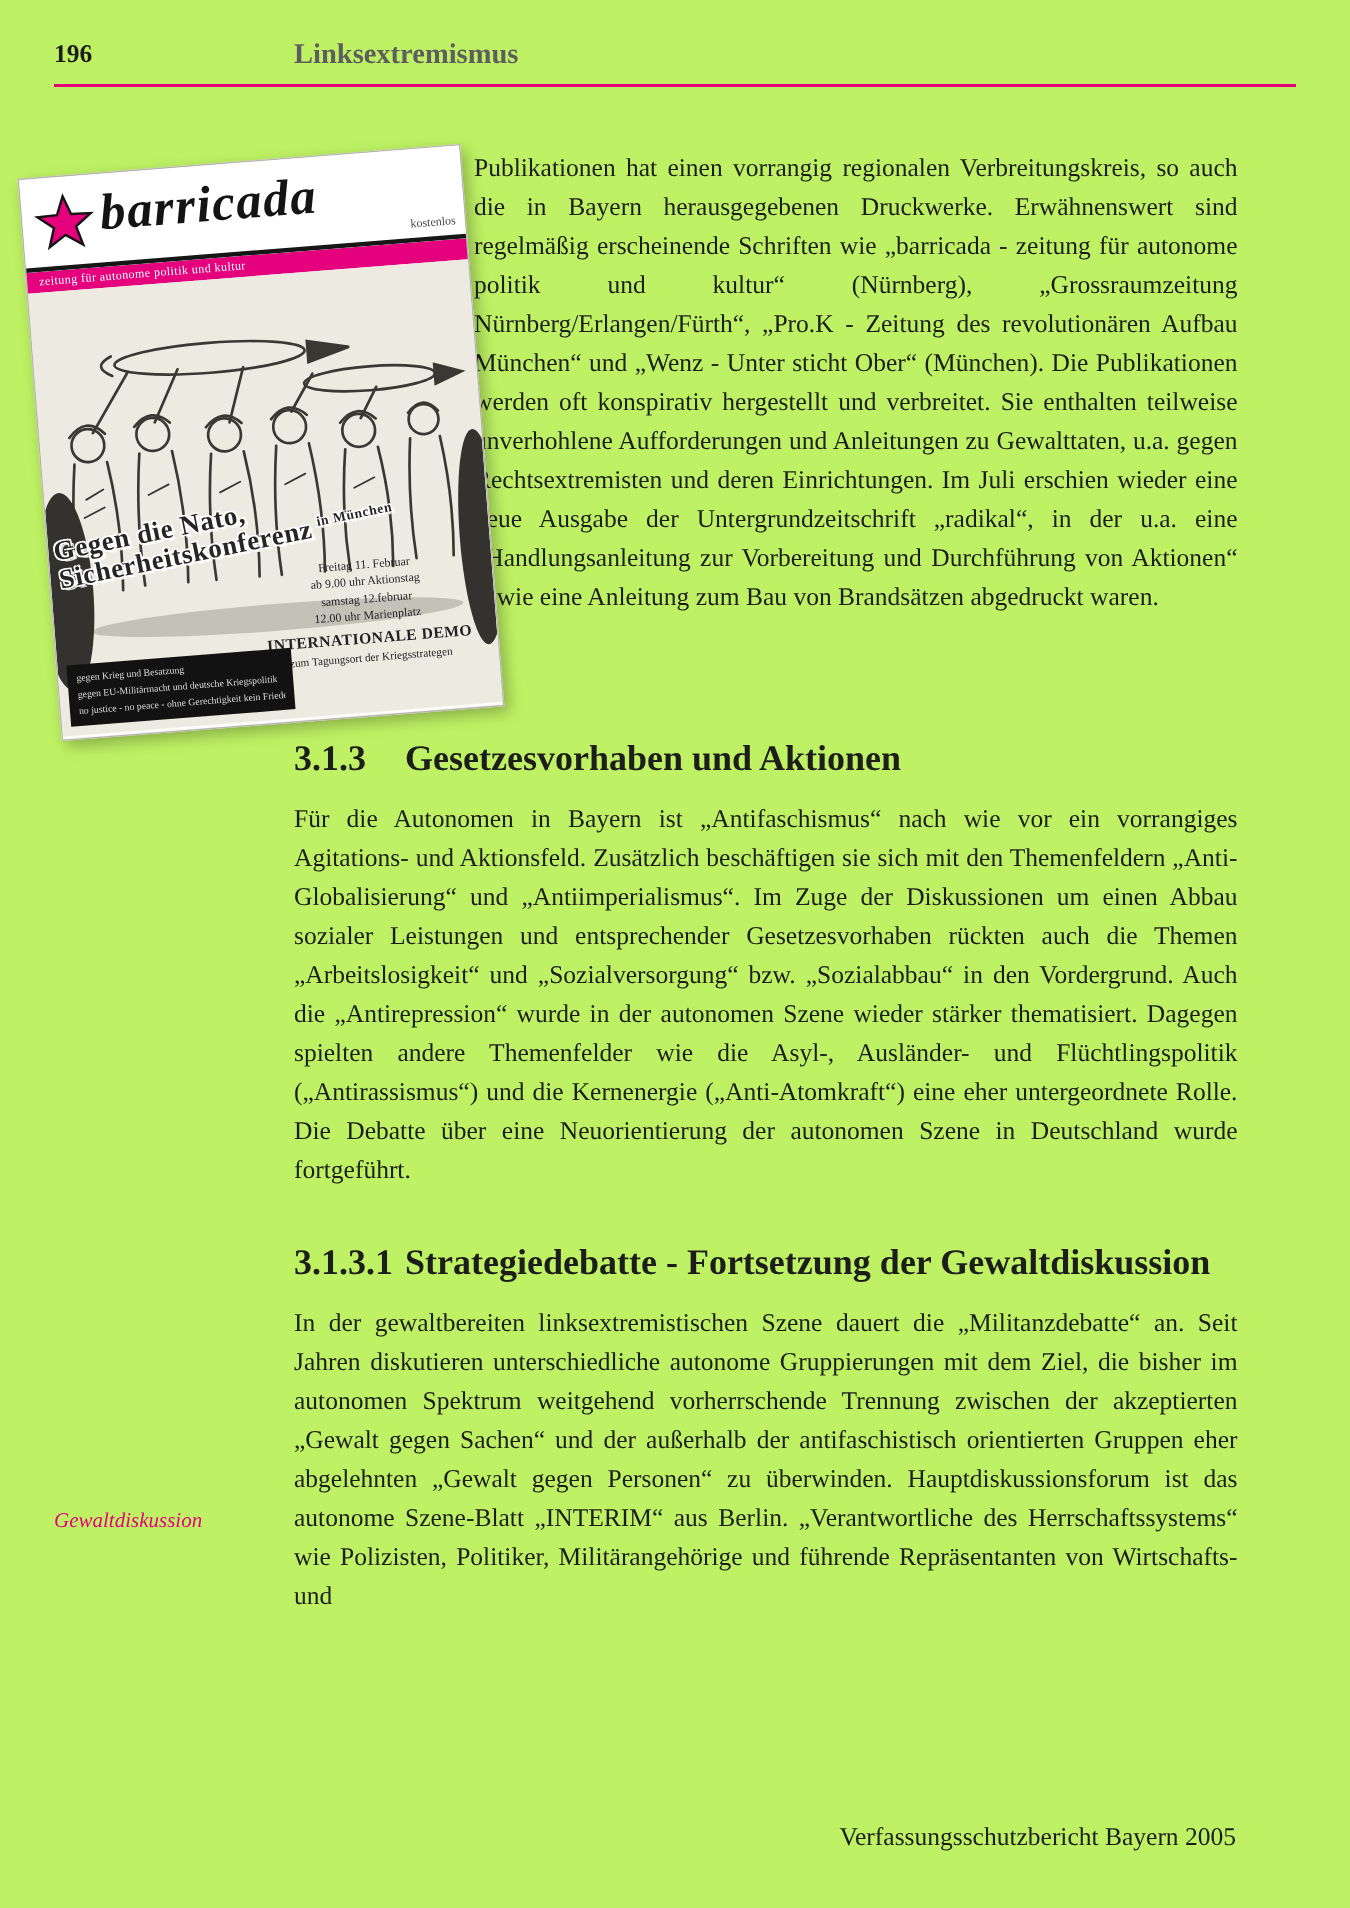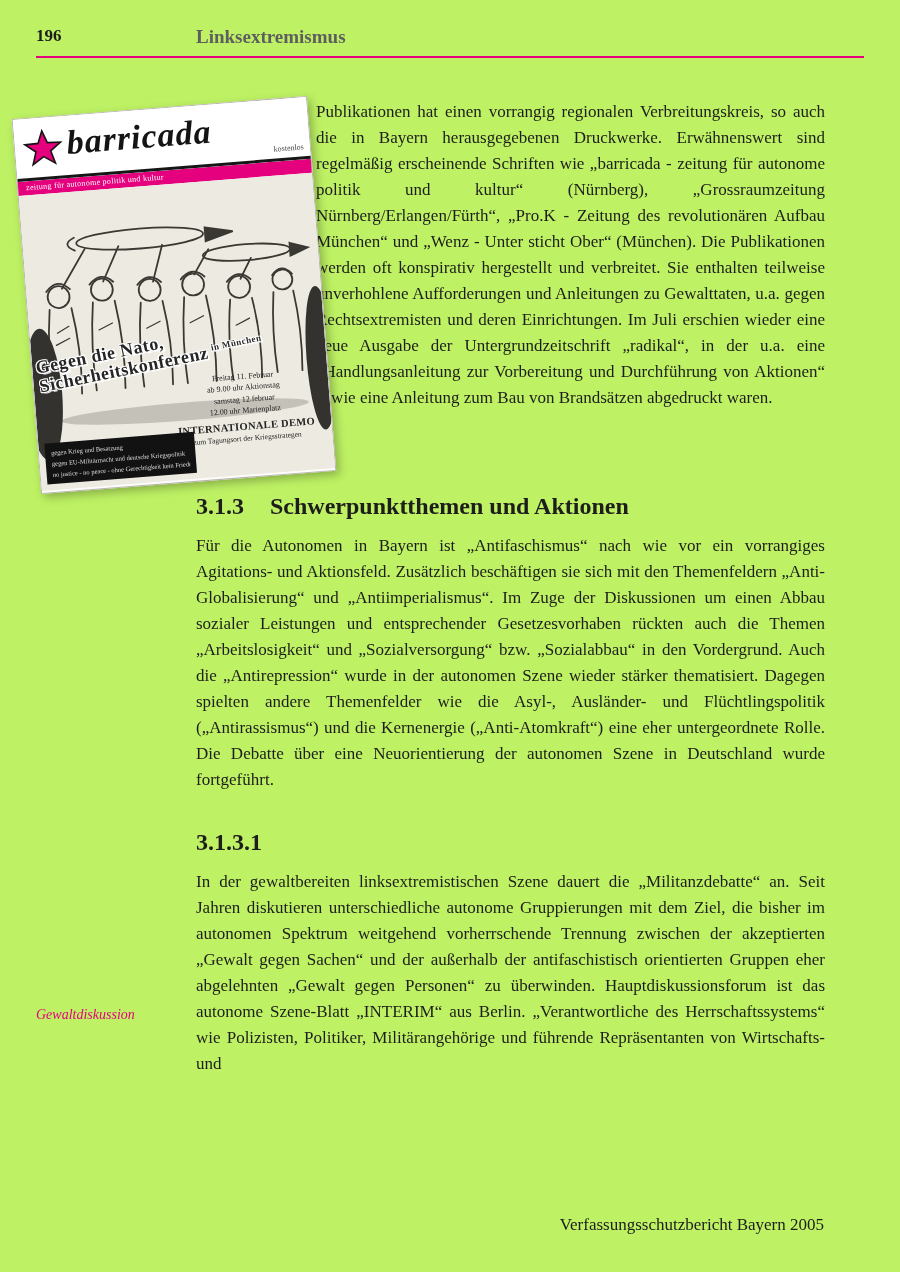--- a/index.html
+++ b/index.html
@@ -196,26 +196,27 @@
           </div>
         </div>
 
       </div>
     </div>
 
     <p class="body-text">Publikationen hat einen vorrangig regionalen Verbreitungskreis, so auch die in Bayern herausgegebenen Druckwerke. Erwähnenswert sind regelmäßig erscheinende Schriften wie „barricada - zeitung für autonome politik und kultur“ (Nürnberg), „Grossraumzeitung Nürnberg/Erlangen/Fürth“, „Pro.K - Zeitung des revolutionären Aufbau München“ und „Wenz - Unter sticht Ober“ (München). Die Publikationen werden oft konspirativ hergestellt und verbreitet. Sie enthalten teilweise unverhohlene Aufforderungen und Anleitungen zu Gewalttaten, u.a. gegen Rechtsextremisten und deren Einrichtungen. Im Juli erschien wieder eine neue Ausgabe der Untergrundzeitschrift „radikal“, in der u.a. eine „Handlungsanleitung zur Vorbereitung und Durchführung von Aktionen“ sowie eine Anleitung zum Bau von Brandsätzen abgedruckt waren.</p>
 
     <h2 class="section-heading">
       <span class="sec-num">3.1.3</span>
-      <span class="sec-title">Schwerpunktthemen und Aktionen</span>
+      <span class="sec-title">Gesetzesvorhaben und Aktionen</span>
     </h2>
     <p class="body-text">Für die Autonomen in Bayern ist „Antifaschismus“ nach wie vor ein vorrangiges Agitations- und Aktionsfeld. Zusätzlich beschäftigen sie sich mit den Themenfeldern „Anti-Globalisierung“ und „Antiimperialismus“. Im Zuge der Diskussionen um einen Abbau sozialer Leistungen und entsprechender Gesetzesvorhaben rückten auch die Themen „Arbeitslosigkeit“ und „Sozialversorgung“ bzw. „Sozialabbau“ in den Vordergrund. Auch die „Antirepression“ wurde in der autonomen Szene wieder stärker thematisiert. Dagegen spielten andere Themenfelder wie die Asyl-, Ausländer- und Flüchtlingspolitik („Antirassismus“) und die Kernenergie („Anti-Atomkraft“) eine eher untergeordnete Rolle. Die Debatte über eine Neuorientierung der autonomen Szene in Deutschland wurde fortgeführt.</p>
 
     <h2 class="section-heading">
       <span class="sec-num">3.1.3.1</span>
+      <span class="sec-title">Strategiedebatte - Fortsetzung der Gewaltdiskussion</span>
     </h2>
     <div class="para-wrap">
       <span class="margin-note">Gewaltdiskussion</span>
       <p class="body-text">In der gewaltbereiten linksextremistischen Szene dauert die „Militanzdebatte“ an. Seit Jahren diskutieren unterschiedliche autonome Gruppierungen mit dem Ziel, die bisher im autonomen Spektrum weitgehend vorherrschende Trennung zwischen der akzeptierten „Gewalt gegen Sachen“ und der außerhalb der antifaschistisch orientierten Gruppen eher abgelehnten „Gewalt gegen Personen“ zu überwinden. Hauptdiskussionsforum ist das autonome Szene-Blatt „INTERIM“ aus Berlin. „Verantwortliche des Herrschaftssystems“ wie Polizisten, Politiker, Militärangehörige und führende Repräsentanten von Wirtschafts- und</p>
     </div>
 
   </main>
 
   <footer class="page-footer">Verfassungsschutzbericht Bayern 2005</footer>
 

